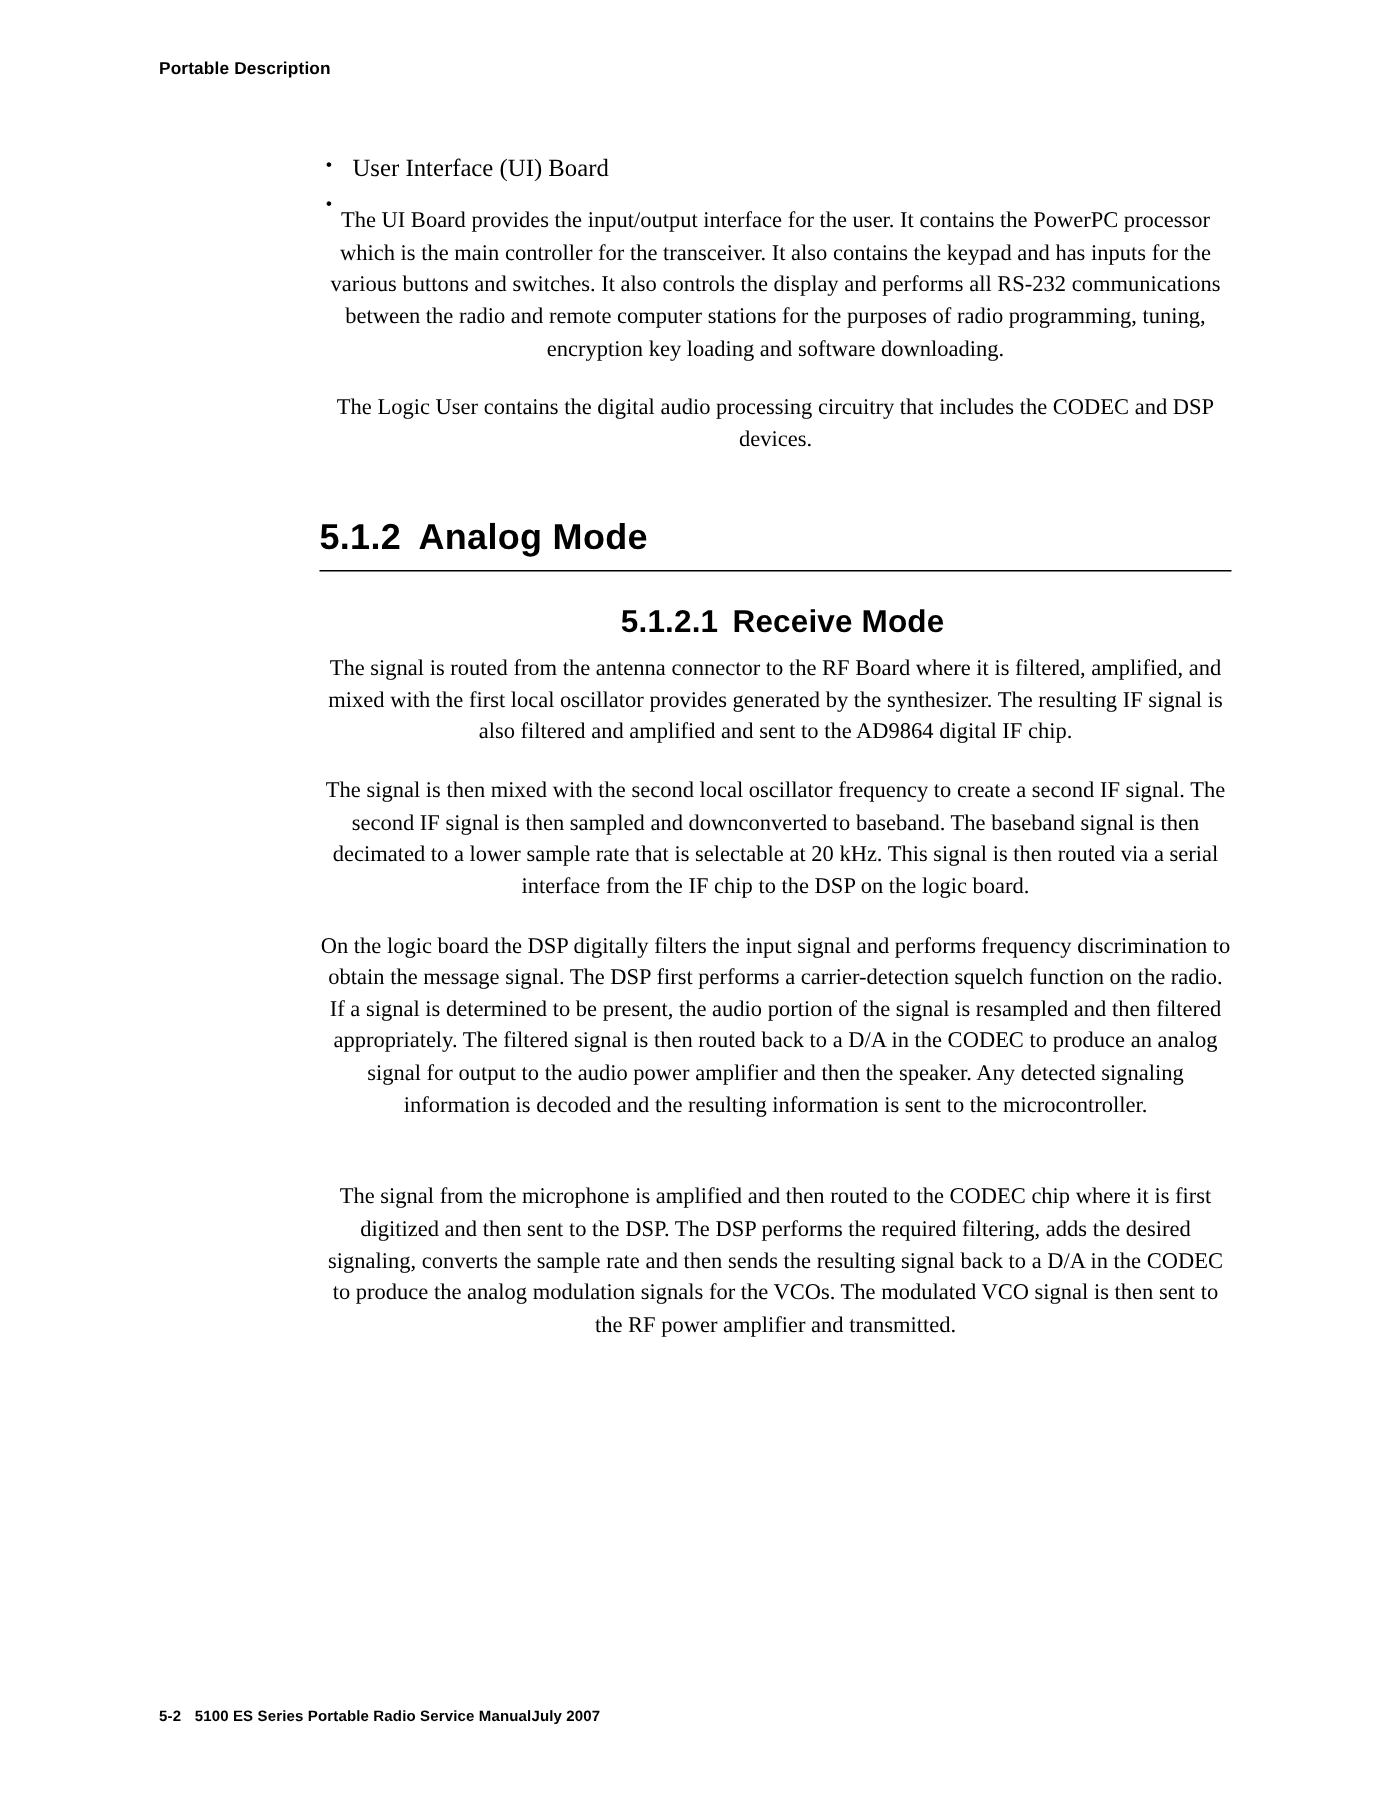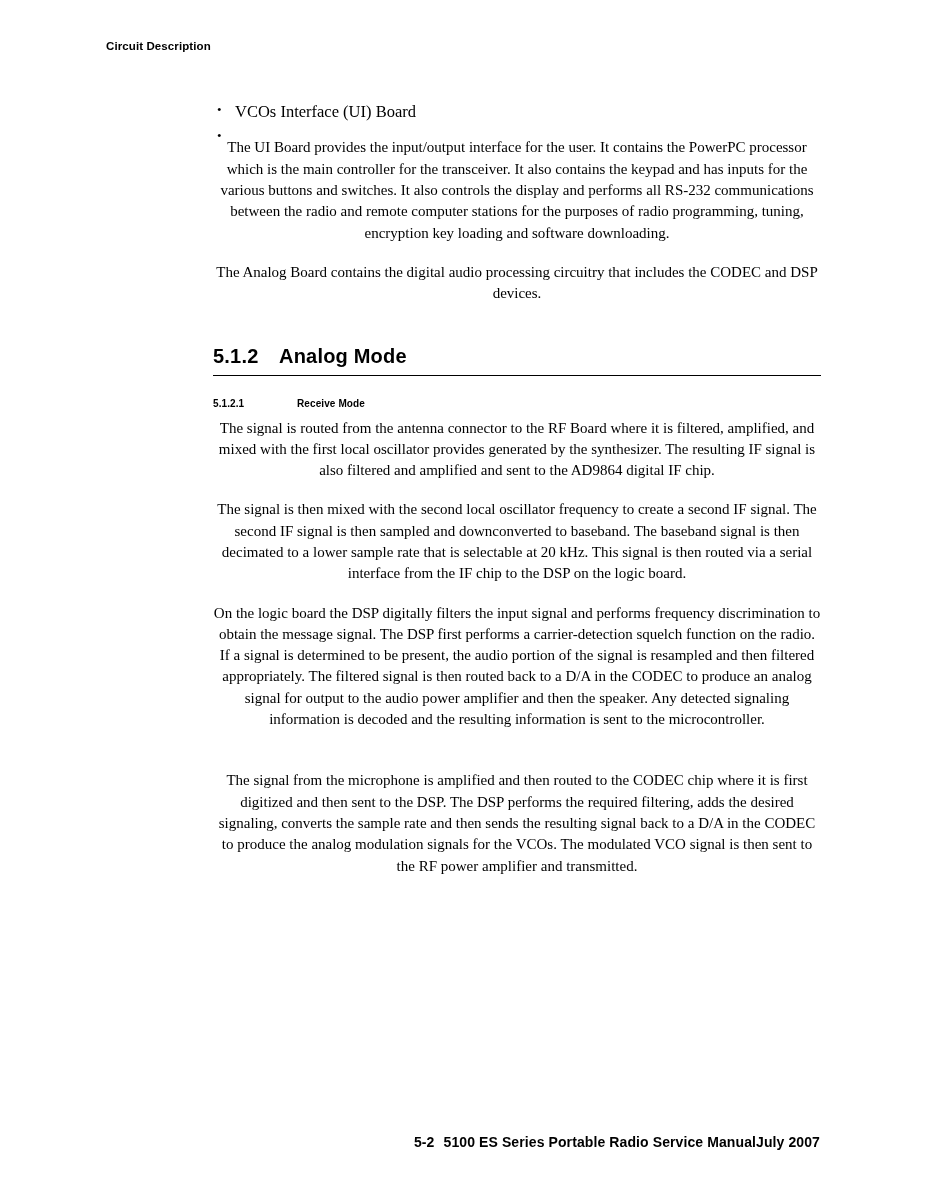--- a/index.html
+++ b/index.html
@@ -63,81 +63,82 @@
     line-height: 1.42;
     margin: 0 0 18px 0;
     text-align: center;
   }
 
   .spacer-lg { height: 22px; }
 
   h2.sec {
     font-family: "Liberation Sans", sans-serif;
     font-weight: bold;
-    font-size: 20px;
+    font-size: 24px;
     margin: 0;
     padding: 0 0 7px 0;
     border-bottom: 1.5px solid #000;
     letter-spacing: 0.2px;
   }
   h2.sec .num {
     display: inline-block;
     width: 66px;
   }
 
   h3.subsec {
     font-family: "Liberation Sans", sans-serif;
     font-weight: bold;
-    font-size: 10px;
+    font-size: 21px;
     margin: 0 0 9px 0;
     letter-spacing: 0.1px;
+    text-align: center;
   }
   h3.subsec .num {
     display: inline-block;
     width: 84px;
   }
 
   .footer {
     position: absolute;
     left: 106px;
     right: 106px;
     bottom: 48px;
     font-family: "Liberation Sans", sans-serif;
     font-weight: bold;
-    font-size: 14px;
+    font-size: 10px;
     display: flex;
-    justify-content: flex-end;
+    justify-content: flex-start;
     align-items: baseline;
   }
   .footer .left { letter-spacing: 0.1px; }
   .footer .pageno { margin-right: 9px; }
   .footer .right { letter-spacing: 0.1px; }
 </style>
 </head>
 <body>
 
 <div class="page">
 
-  <div class="running-head">Circuit Description</div>
+  <div class="running-head">Portable Description</div>
 
   <div class="content">
 
     <ul class="bullets">
       <li>
         <span class="bul">•</span>
-        <span>VCOs Interface (UI) Board</span>
+        <span>User Interface (UI) Board</span>
       </li>
       <li>
         <span class="bul">•</span>
       </li>
     </ul>
 
     <p class="body">The UI Board provides the input/output interface for the user. It contains the PowerPC processor which is the main controller for the transceiver. It also contains the keypad and has inputs for the various buttons and switches. It also controls the display and performs all RS-232 communications between the radio and remote computer stations for the purposes of radio programming, tuning, encryption key loading and software downloading.</p>
 
-    <p class="body">The Analog Board contains the digital audio processing circuitry that includes the CODEC and DSP devices.</p>
+    <p class="body">The Logic User contains the digital audio processing circuitry that includes the CODEC and DSP devices.</p>
 
     <div class="spacer-lg"></div>
 
     <h2 class="sec">
       <span class="num">5.1.2</span><span>Analog Mode</span>
     </h2>
 
     <div class="spacer-lg"></div>
 
     <h3 class="subsec">

